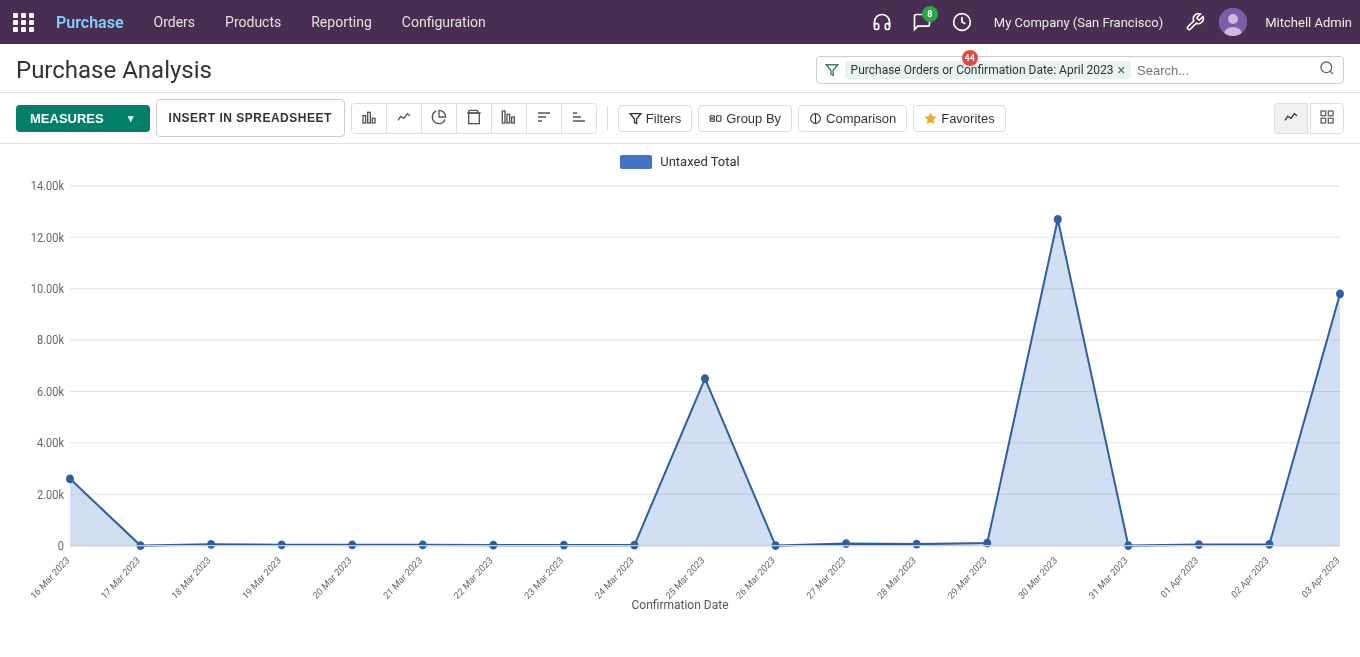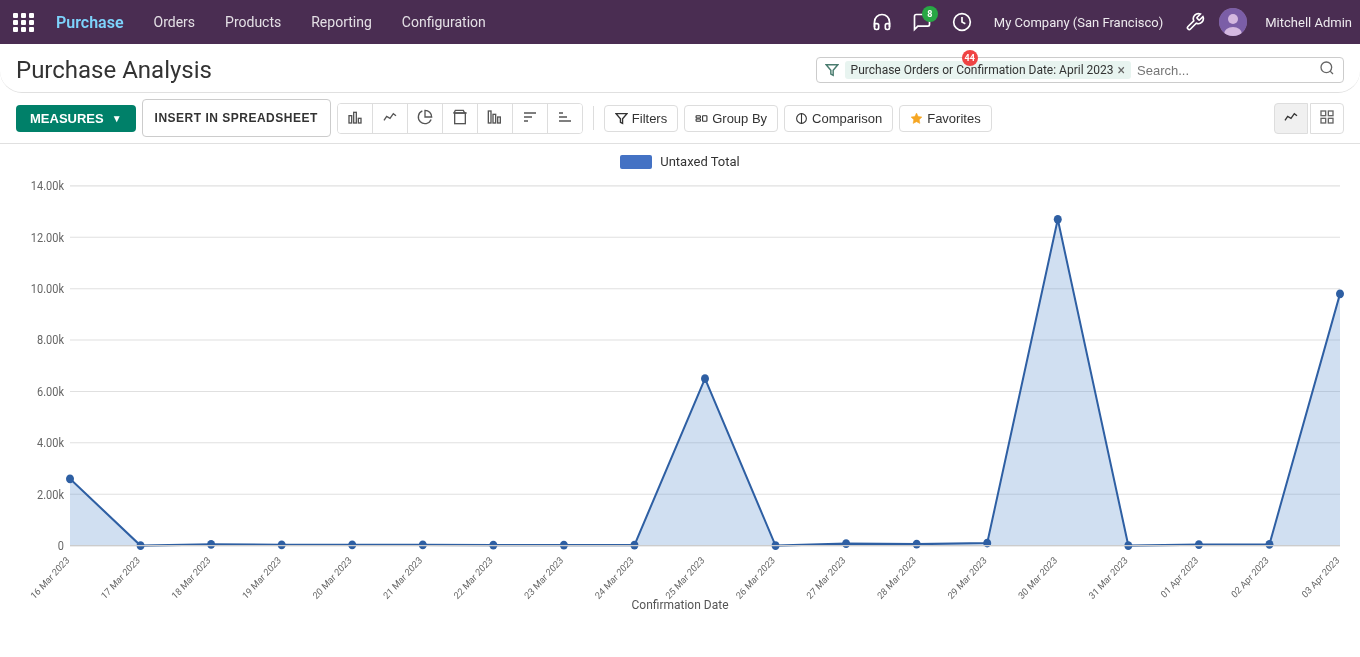--- a/index.html
+++ b/index.html
@@ -72,24 +72,22 @@
       display: flex; align-items: center; justify-content: center;
       font-size: 12px; color: #fff; font-weight: 600;
       overflow: hidden;
     }
 
     
     .page-header {
       background: #fff;
       padding: 12px 16px 8px;
       display: flex;
-      align-items: center;
       justify-content: space-between;
       border-bottom: 1px solid #e0e0e0;
-      border-radius: 22px;
     }
     .page-title {
       font-size: 24px; font-weight: 400;
       color: #333;
     }
     .search-bar {
       display: flex; align-items: center; gap: 6px;
       border: 1px solid #ccc;
       border-radius: 4px;
       padding: 2px 8px;
@@ -130,21 +128,21 @@
     }
     .btn-measures {
       background: #008069;
       color: #fff;
       border: none;
       padding: 6px 14px;
       font-size: 13px;
       font-weight: 600;
       border-radius: 4px;
       cursor: pointer;
-      display: flex; align-items: center; gap: 8px;
+      display: flex; align-items: center; gap: 22px;
     }
     .btn-measures .arrow { font-size: 10px; }
     .btn-insert {
       background: none;
       border: 1px solid #ccc;
       padding: 11px 12px;
       font-size: 12px;
       font-weight: 600;
       border-radius: 4px;
       cursor: pointer;

